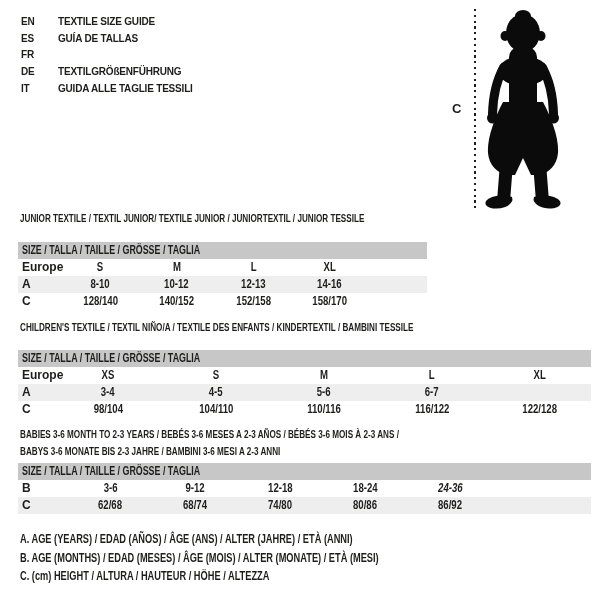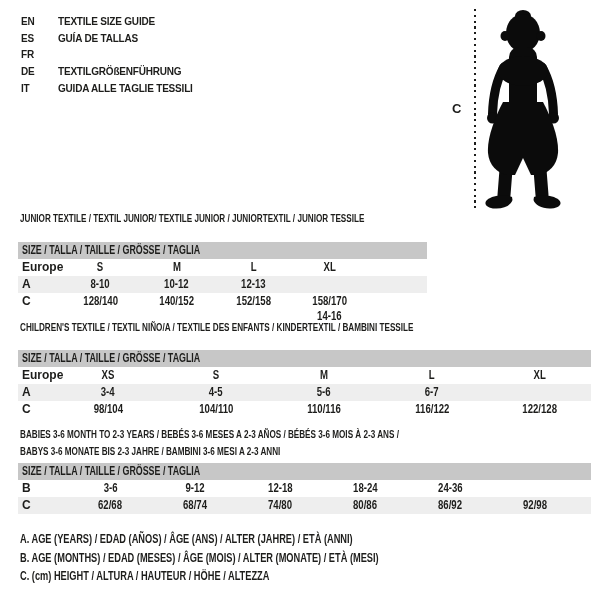--- a/index.html
+++ b/index.html
@@ -103,21 +103,21 @@
       <div class="tcell" style="width: 76.5px;"><span class="cc">S</span></div>
       <div class="tcell" style="width: 76.5px;"><span class="cc">M</span></div>
       <div class="tcell" style="width: 76.5px;"><span class="cc">L</span></div>
       <div class="tcell" style="width: 76.5px;"><span class="cc">XL</span></div>
     </div>
     <div class="trow" style="background: rgb(238, 238, 238);">
       <div class="tlabel" style="width: 44px;">A</div>
       <div class="tcell" style="width: 76.5px;"><span class="cc">8-10</span></div>
       <div class="tcell" style="width: 76.5px;"><span class="cc">10-12</span></div>
       <div class="tcell" style="width: 76.5px;"><span class="cc">12-13</span></div>
-      <div class="tcell" style="width: 76.5px; margin-top: 32px;"><span class="cc">14-16</span></div>
+      <div class="tcell" style="width: 76.5px;"><span class="cc">14-16</span></div>
     </div>
     <div class="trow">
       <div class="tlabel" style="width: 44px;">C</div>
       <div class="tcell" style="width: 76.5px;"><span class="cc">128/140</span></div>
       <div class="tcell" style="width: 76.5px;"><span class="cc">140/152</span></div>
       <div class="tcell" style="width: 76.5px;"><span class="cc">152/158</span></div>
       <div class="tcell" style="width: 76.5px;"><span class="cc">158/170</span></div>
     </div>
   </div>
 
@@ -160,30 +160,29 @@
 <div class="abs size-table" style="left:18px;top:463px;width:573px">
   <div class="bar" style="background:#c7c7c7">
     <span class="cond">SIZE / TALLA / TAILLE / GRÖSSE / TAGLIA</span>
   </div>
 <div class="trow">
       <div class="tlabel" style="width: 50px;">B</div>
       <div class="tcell" style="width: 85px;"><span class="cc">3-6</span></div>
       <div class="tcell" style="width: 85px;"><span class="cc">9-12</span></div>
       <div class="tcell" style="width: 85px;"><span class="cc">12-18</span></div>
       <div class="tcell" style="width: 85px;"><span class="cc">18-24</span></div>
-      <div class="tcell" style="width: 85px;"><span class="cc">24-36</span></div>
+      <div class="tcell" style="width: 85px; font-style: italic;"><span class="cc">24-36</span></div>
     </div>
     <div class="trow" style="background: rgb(238, 238, 238);">
       <div class="tlabel" style="width: 50px;">C</div>
       <div class="tcell" style="width: 85px;"><span class="cc">62/68</span></div>
       <div class="tcell" style="width: 85px;"><span class="cc">68/74</span></div>
       <div class="tcell" style="width: 85px;"><span class="cc">74/80</span></div>
       <div class="tcell" style="width: 85px;"><span class="cc">80/86</span></div>
       <div class="tcell" style="width: 85px;"><span class="cc">86/92</span></div>
-      <div class="tcell" style="width: 85px;"><span class="cc">92/98</span></div>
     </div>
   </div>
 
 <div class="abs legend">
   <div class="legend-line">
     <span class="cond">A. AGE (YEARS) / EDAD (AÑOS) / ÂGE (ANS) / ALTER (JAHRE) / ETÀ (ANNI)</span>
   </div>
   <div class="legend-line">
     <span class="cond">B. AGE (MONTHS) / EDAD (MESES) / ÂGE (MOIS) / ALTER (MONATE) / ETÀ (MESI)</span>
   </div>

